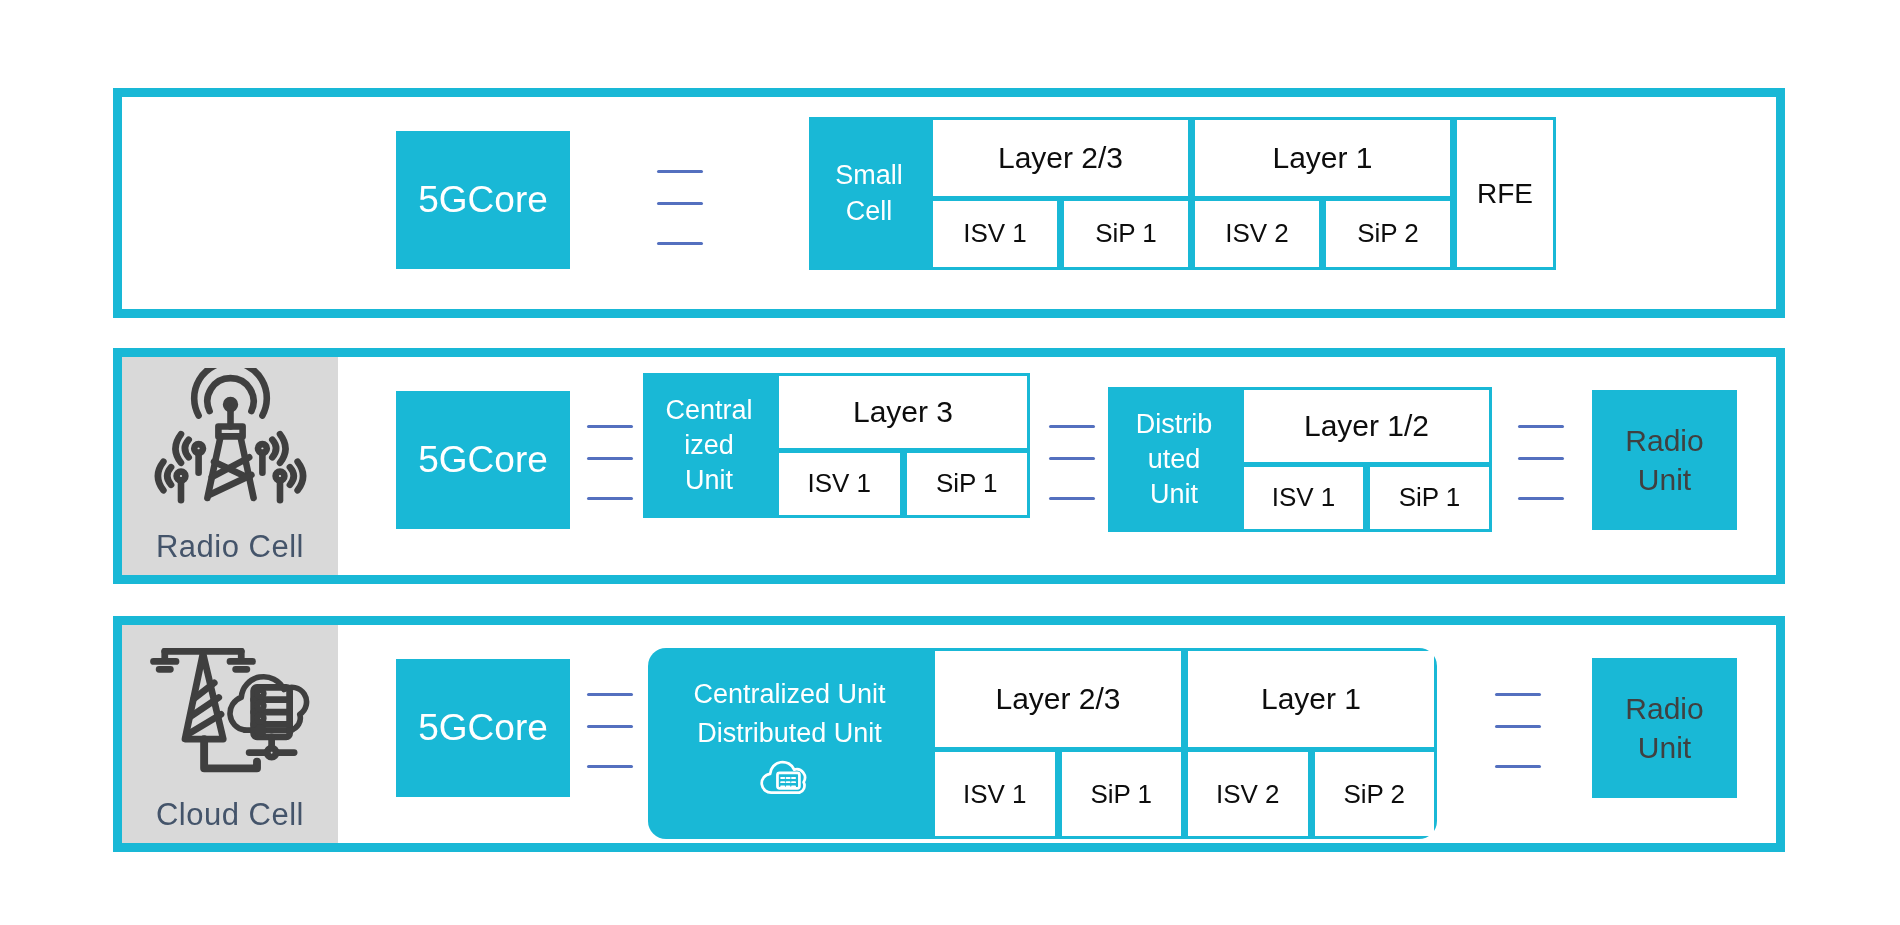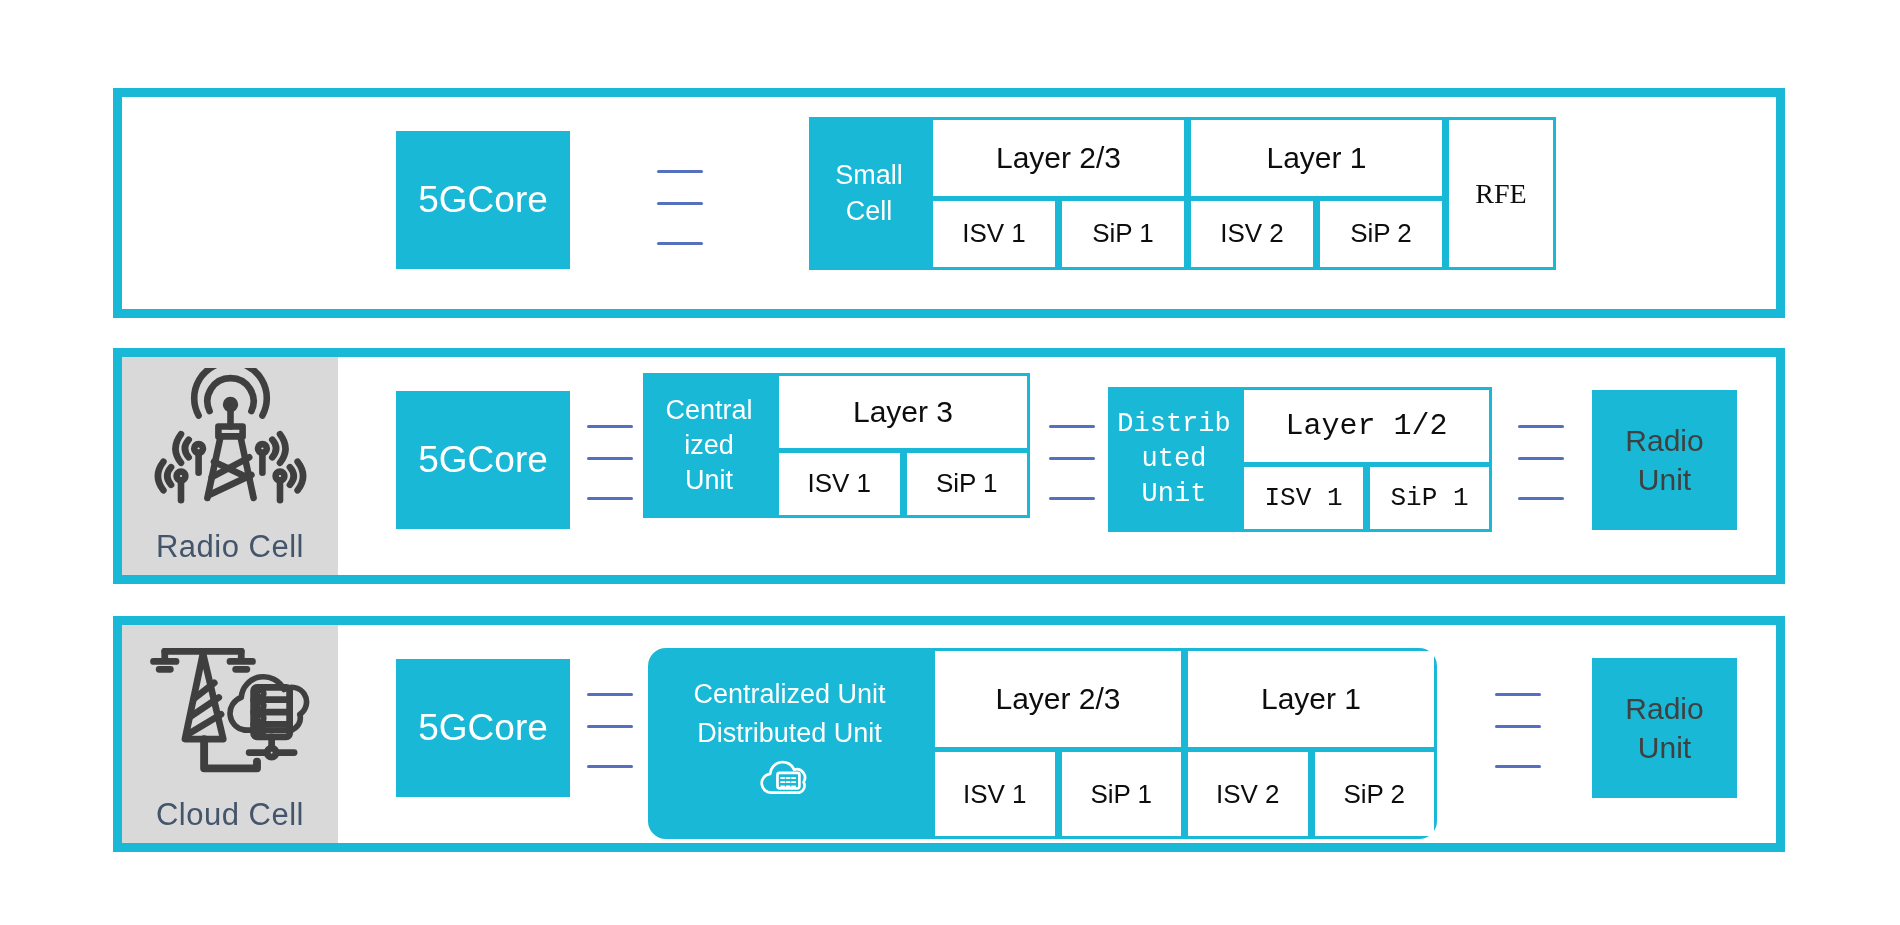--- a/index.html
+++ b/index.html
@@ -34,33 +34,33 @@
 
   .stack{position:absolute;background:var(--accent);display:flex;padding:3px;gap:7px;}
   .stack-label{display:flex;flex-direction:column;align-items:center;justify-content:center;
                color:#fff;font-size:27px;line-height:1.3;text-align:center;}
   .sgroup{display:flex;flex-direction:column;gap:5px;flex:1;}
   .sheader{flex:1.15;background:#fff;display:flex;align-items:center;justify-content:center;
            font-size:30px;color:var(--ink);}
   .scells{flex:1;display:flex;gap:7px;}
   .scell{flex:1;background:#fff;display:flex;align-items:center;justify-content:center;
          font-size:26px;color:var(--ink);}
-  .strailing{width:104px;background:#fff;display:flex;align-items:center;justify-content:center;
-             font-size:28px;color:var(--ink);font-family:Liberation Serif, serif;}
+  .strailing{width:96px;background:#fff;display:flex;align-items:center;justify-content:center;
+             font-size:28px;color:var(--ink);}
 
   .radio{position:absolute;left:1470px;top:33px;width:145px;height:140px;background:var(--accent);
          color:#404040;display:flex;flex-direction:column;align-items:center;justify-content:center;
          font-size:30px;line-height:1.3;}
 
   
   #stack-small{left:687px;top:20px;width:747px;height:153px;}
   #stack-small .stack-label{width:114px;}
   #stack-cu{left:521px;top:16px;width:387px;height:145px;}
   #stack-cu .stack-label{width:126px;}
-  #stack-du{left:986px;top:30px;width:384px;height:145px;font-family:Liberation Mono, monospace;}
+  #stack-du{left:986px;top:30px;width:384px;height:145px;}
   #stack-du .stack-label{width:126px;}
   #stack-cloud{left:526px;top:23px;width:789px;height:191px;border-radius:18px;}
   #stack-cloud .stack-label{width:277px;gap:4px;}
 
   #conn-s1{left:535px;top:73px;}
   #conn-m1{left:465px;top:68px;}
   #conn-m2{left:927px;top:68px;}
   #conn-m3{left:1396px;top:68px;}
   #conn-c1{left:465px;top:68px;}
   #conn-c2{left:1373px;top:68px;}

